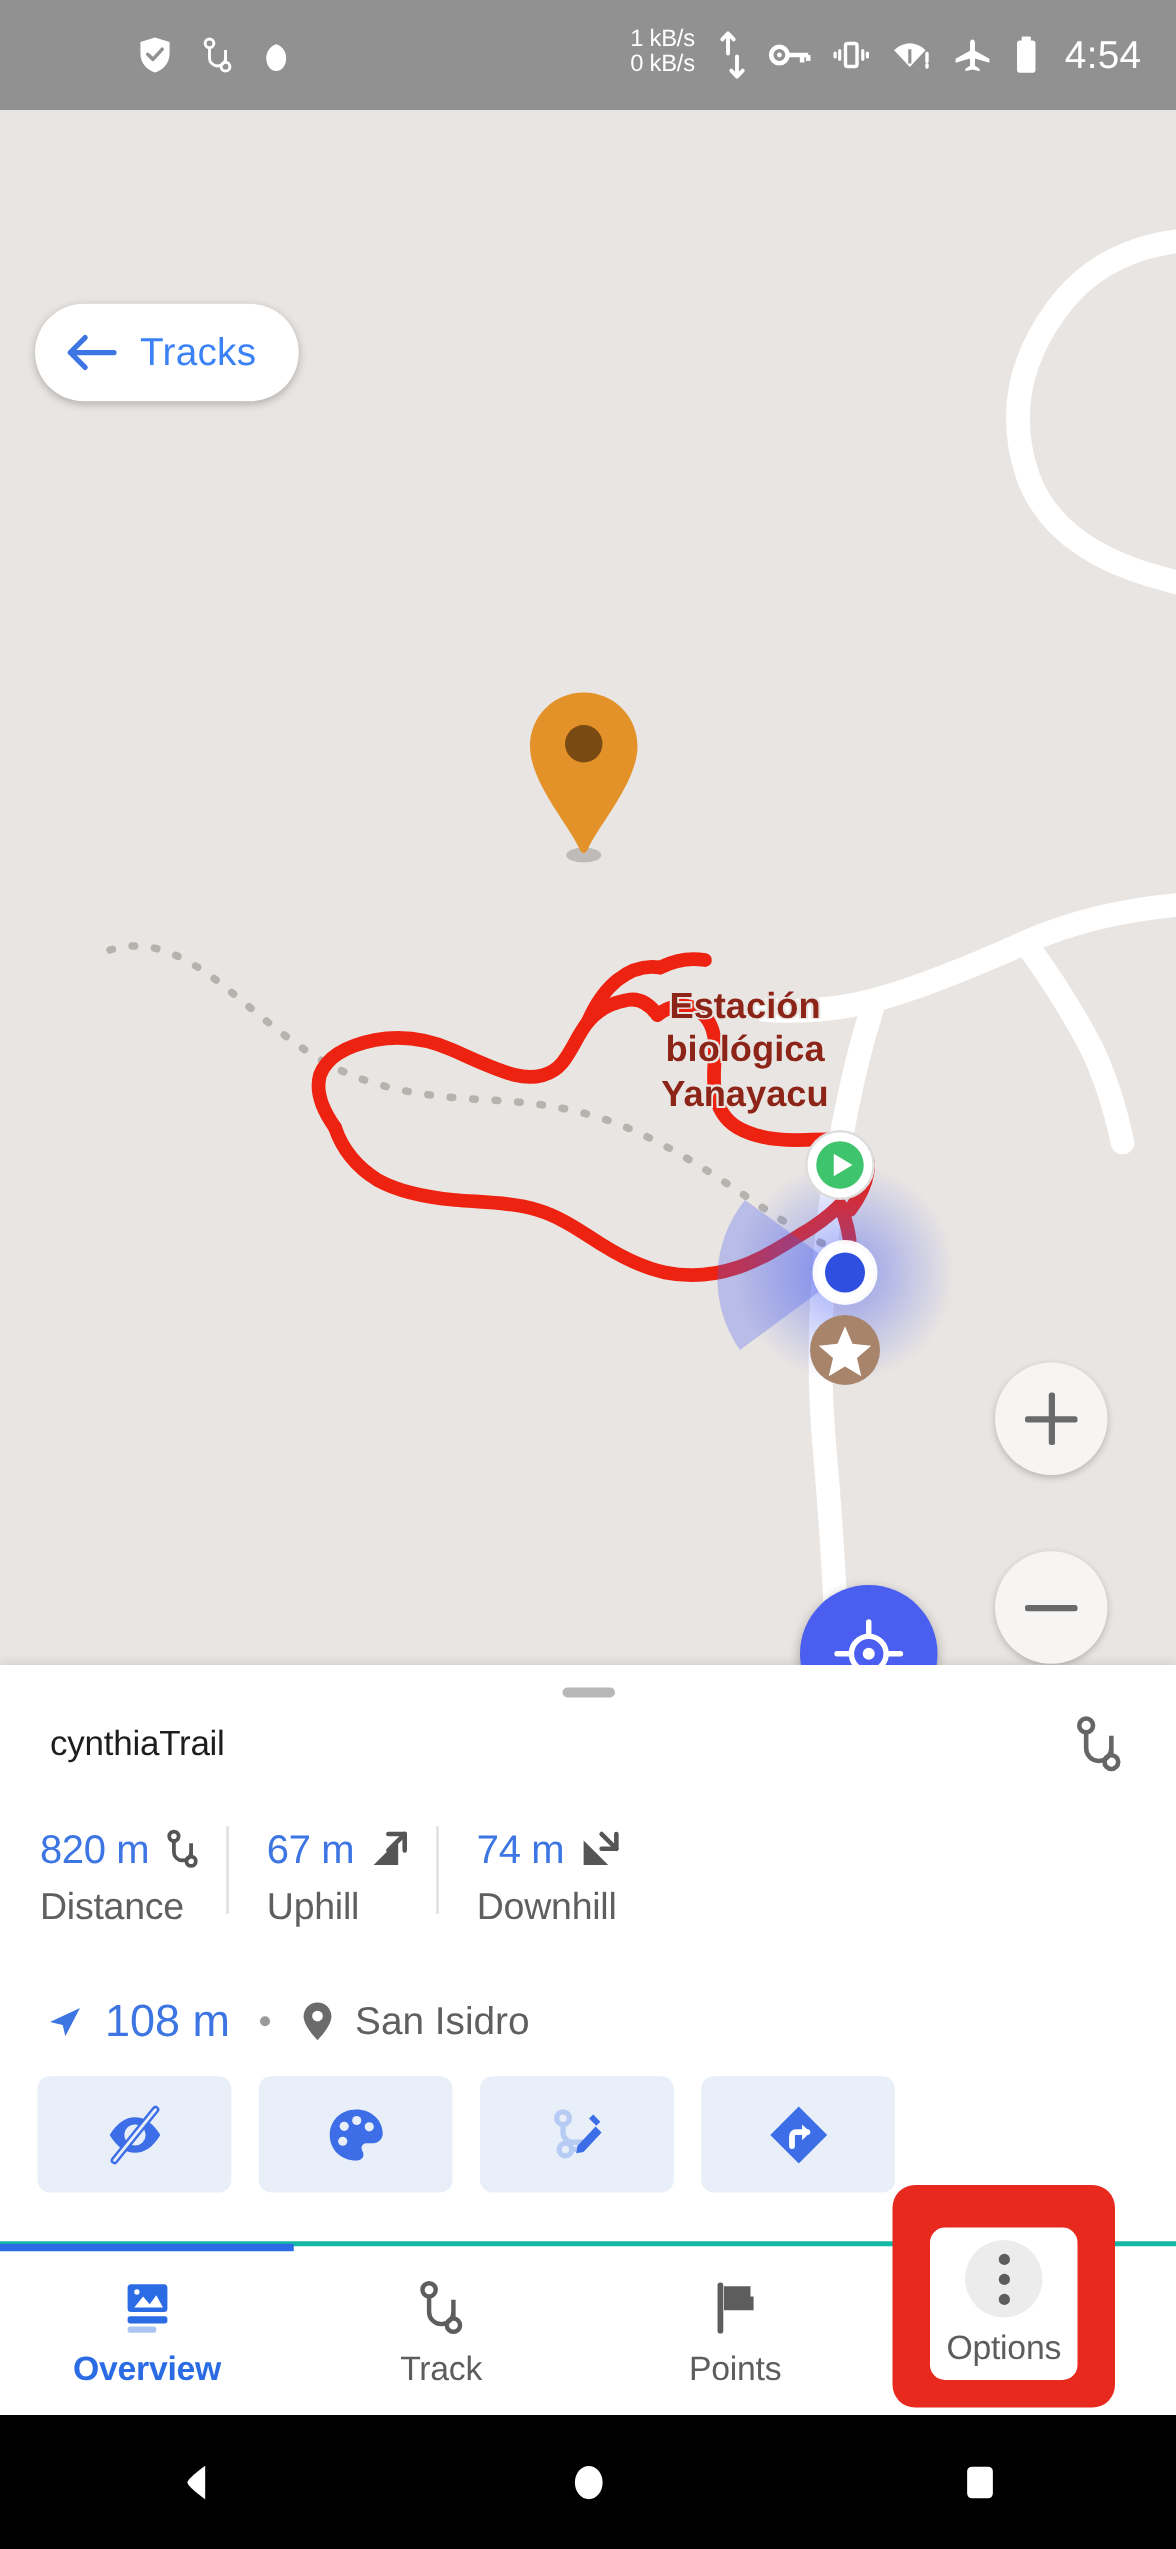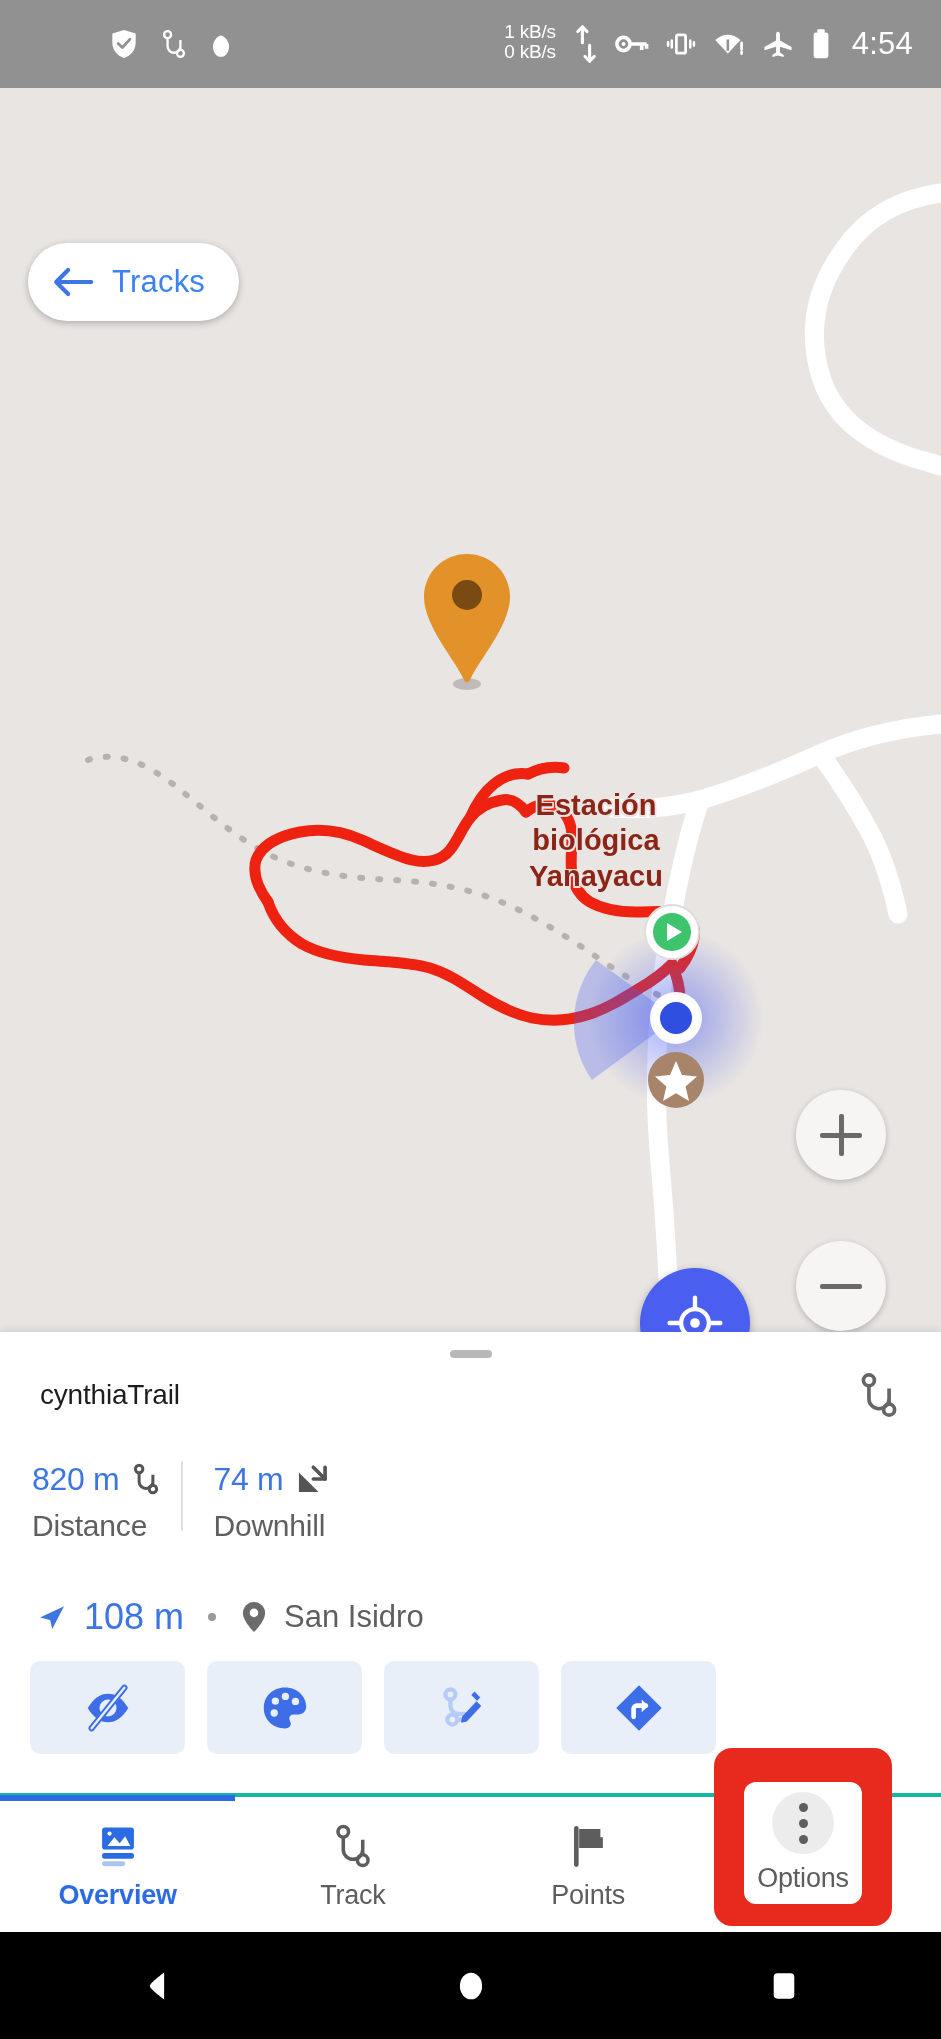--- a/index.html
+++ b/index.html
@@ -502,20 +502,31 @@
         <svg width="30" height="34" viewBox="0 0 24 26">
           <circle cx="6.5" cy="5" r="3" fill="none" stroke="#555" stroke-width="2.4"></circle>
           <circle cx="17.5" cy="21" r="3" fill="none" stroke="#555" stroke-width="2.4"></circle>
           <path d="M6.5 8.5 V15 A5 5 0 0 0 17.5 15 V9.5 A5 5 0 0 1 17.5 9.5 V17.5" fill="none" stroke="#555" stroke-width="2.4" stroke-linecap="round"></path>
         </svg>
       </div>
       <div class="stat-lbl">Distance</div>
     </div>
     <div class="stat">
       <div class="stat-top">
+        <span class="stat-val">67 m</span>
+        <svg width="34" height="34" viewBox="0 0 26 26">
+          <path d="M3 23 L18 8 V23 Z" fill="#555"></path>
+          <path d="M12 4 H22 V14" stroke="#555" stroke-width="2.8" fill="none" stroke-linecap="round" stroke-linejoin="round"></path>
+          <path d="M12 14 L22 4" stroke="#555" stroke-width="2.8" stroke-linecap="round"></path>
+        </svg>
+      </div>
+      <div class="stat-lbl">Uphill</div>
+    </div>
+    <div class="stat">
+      <div class="stat-top">
         <span class="stat-val">74 m</span>
         <svg width="34" height="34" viewBox="0 0 26 26">
           <path d="M3 23 L3 8 L18 23 Z" fill="#555"></path>
           <path d="M14 4 L23 13" stroke="#555" stroke-width="2.8" stroke-linecap="round"></path>
           <path d="M23 4 V13 H14" stroke="#555" stroke-width="2.8" fill="none" stroke-linecap="round" stroke-linejoin="round"></path>
         </svg>
       </div>
       <div class="stat-lbl">Downhill</div>
     </div>
   </div>

